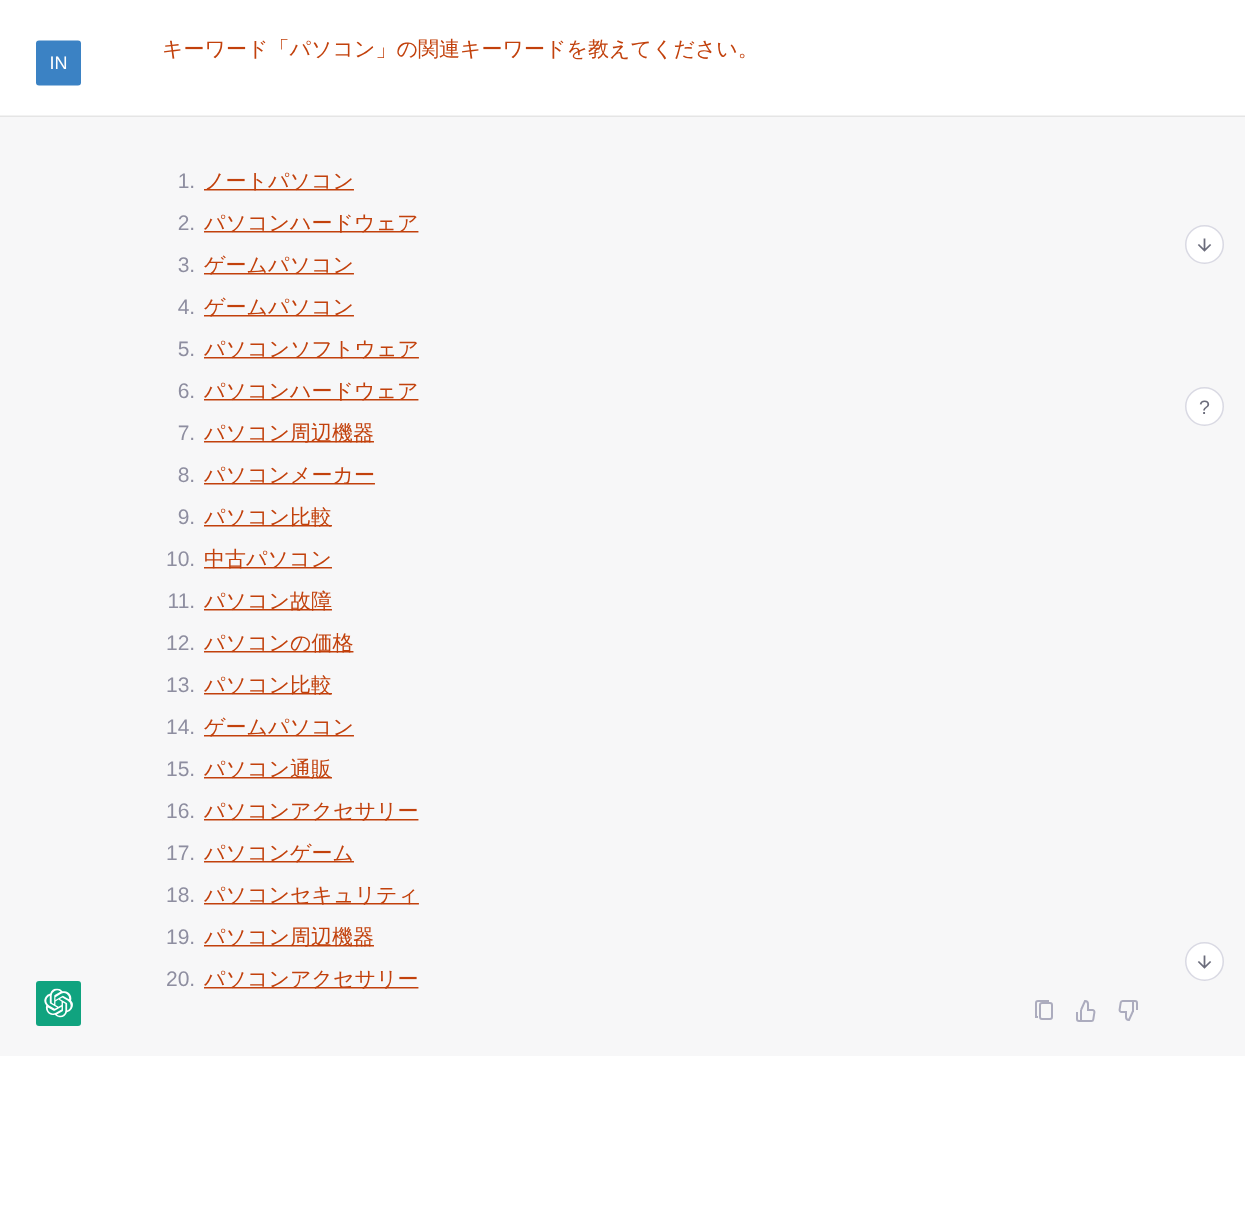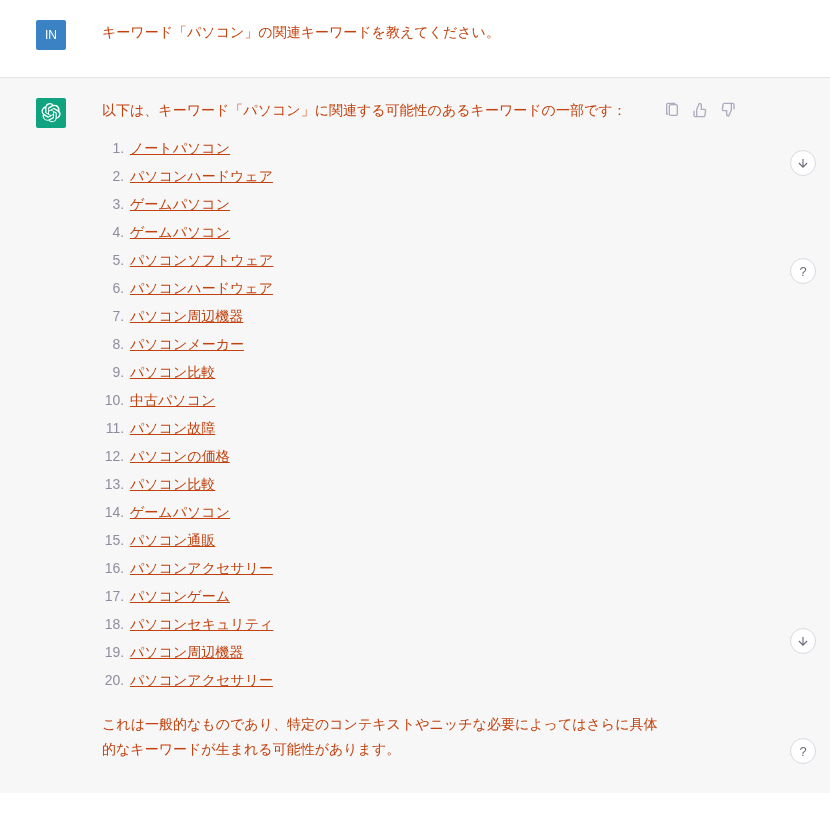--- a/index.html
+++ b/index.html
@@ -6,22 +6,24 @@
   body {
     font-family: -apple-system, BlinkMacSystemFont, "Segoe UI", "Hiragino Sans", "Hiragino Kaku Gothic ProN", Meiryo, sans-serif;
     background: #ffffff;
     color: #374151;
     font-size: 14px;
     width: 830px;
     position: relative;
   }
   .message {
     display: flex;
-    padding: 20px 36px;
+    padding: 20px 24px;
+    gap: 18px;
     border-bottom: 1px solid #e5e5e5;
+    align-items: flex-end;
   }
   .message.user { background: #ffffff; }
   .message.assistant { background: #f7f7f8; border-bottom: none; }
   .avatar {
     width: 30px;
     height: 30px;
     flex-shrink: 0;
     border-radius: 2px;
     display: flex;
     align-items: center;
@@ -106,21 +108,20 @@
   </div>
 </div>
 
 <div class="message assistant">
   <div class="avatar bot-av">
     <svg viewBox="0 0 41 41" fill="#fff">
         <path d="M37.5 16.7a9.8 9.8 0 0 0-.8-8 9.9 9.9 0 0 0-10.7-4.8A9.9 9.9 0 0 0 18.6 0a9.9 9.9 0 0 0-9.4 6.8 9.8 9.8 0 0 0-6.6 4.8 9.9 9.9 0 0 0 1.2 11.6 9.8 9.8 0 0 0 .8 8 9.9 9.9 0 0 0 10.7 4.8 9.8 9.8 0 0 0 7.4 3.3 9.9 9.9 0 0 0 9.4-6.8 9.8 9.8 0 0 0 6.6-4.8 9.9 9.9 0 0 0-1.2-11.6ZM22.7 37.4a7.4 7.4 0 0 1-4.7-1.7l.2-.1 7.8-4.5a1.3 1.3 0 0 0 .6-1.1v-11l3.3 1.9v9.1a7.4 7.4 0 0 1-7.2 7.4ZM6.8 30.6a7.3 7.3 0 0 1-.9-5l.2.2 7.8 4.5a1.3 1.3 0 0 0 1.3 0l9.5-5.5v3.8l-7.9 4.6a7.4 7.4 0 0 1-10-2.6Zm-2-17.2A7.3 7.3 0 0 1 8.6 10v9.3a1.3 1.3 0 0 0 .6 1.1l9.5 5.5-3.3 1.9-7.8-4.5a7.4 7.4 0 0 1-2.8-9.9Zm27 6.3-9.5-5.5 3.3-1.9 7.8 4.5a7.4 7.4 0 0 1-1.1 13.3v-9.3a1.3 1.3 0 0 0-.5-1.1Zm3.3-5-.2-.1-7.8-4.5a1.3 1.3 0 0 0-1.3 0l-9.5 5.5v-3.8L24 7.2a7.4 7.4 0 0 1 11 7.5Zm-20.6 6.8-3.3-1.9v-9.1A7.4 7.4 0 0 1 23.3 4.2l-.2.1-7.8 4.5a1.3 1.3 0 0 0-.6 1.1l-.2 11.6Zm1.8-3.9 4.2-2.4 4.2 2.4v4.9l-4.2 2.4-4.2-2.4Z"></path>
       </svg>
   </div>
   <div class="content">
-    <p>以下は、キーワード「パソコン」に関連する可能性のあるキーワードの一部です：</p>
     <ol>
         <li>ノートパソコン</li>
         <li>パソコンハードウェア</li>
         <li>ゲームパソコン</li>
         <li>ゲームパソコン</li>
         <li>パソコンソフトウェア</li>
         <li>パソコンハードウェア</li>
         <li>パソコン周辺機器</li>
         <li>パソコンメーカー</li>
         <li>パソコン比較</li>
@@ -129,21 +130,20 @@
         <li>パソコンの価格</li>
         <li>パソコン比較</li>
         <li>ゲームパソコン</li>
         <li>パソコン通販</li>
         <li>パソコンアクセサリー</li>
         <li>パソコンゲーム</li>
         <li>パソコンセキュリティ</li>
         <li>パソコン周辺機器</li>
         <li>パソコンアクセサリー</li>
       </ol>
-    <p>これは一般的なものであり、特定のコンテキストやニッチな必要によってはさらに具体的なキーワードが生まれる可能性があります。</p>
   </div>
   <div class="actions">
     <div class="icon-btn">
       <svg viewBox="0 0 24 24">
           <rect x="8" y="4" width="12" height="16" rx="2"></rect>
           <path d="M16 4V2H6a2 2 0 0 0-2 2v14h2"></path>
         </svg>
     </div>
     <div class="icon-btn">
       <svg viewBox="0 0 24 24">

